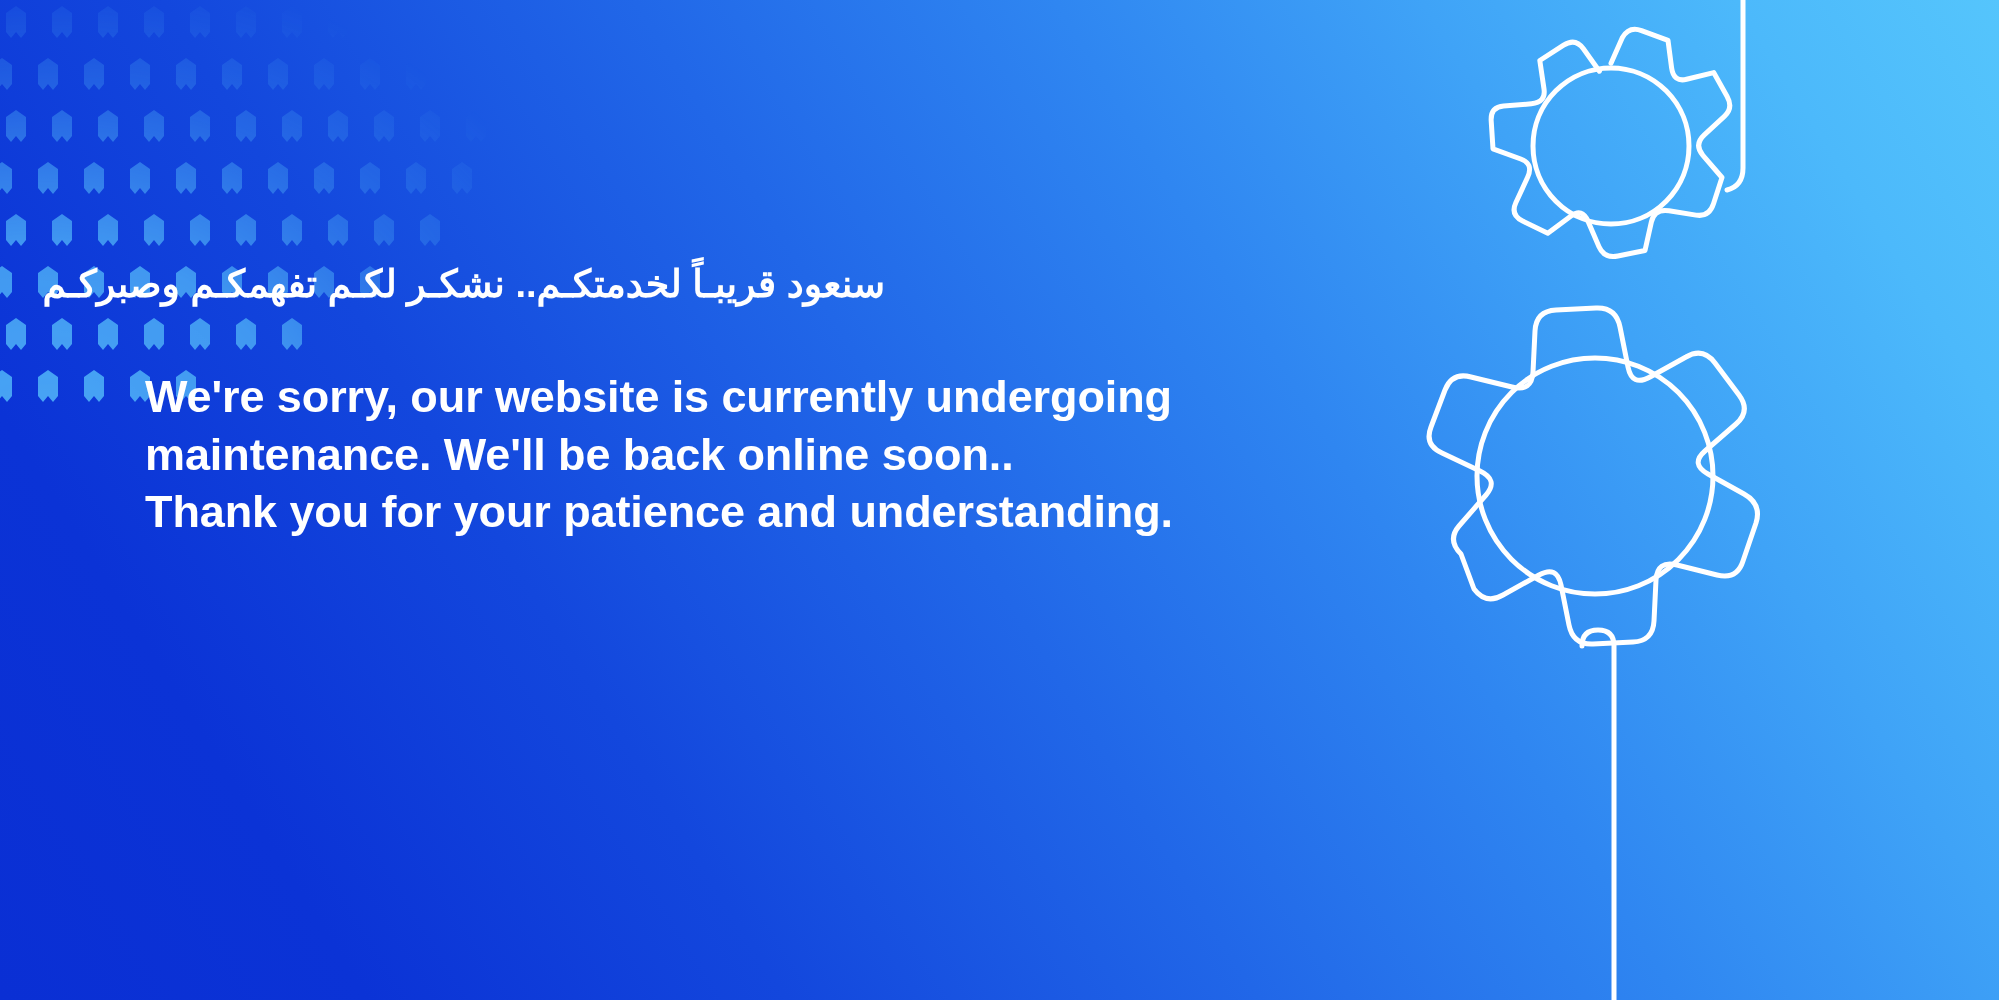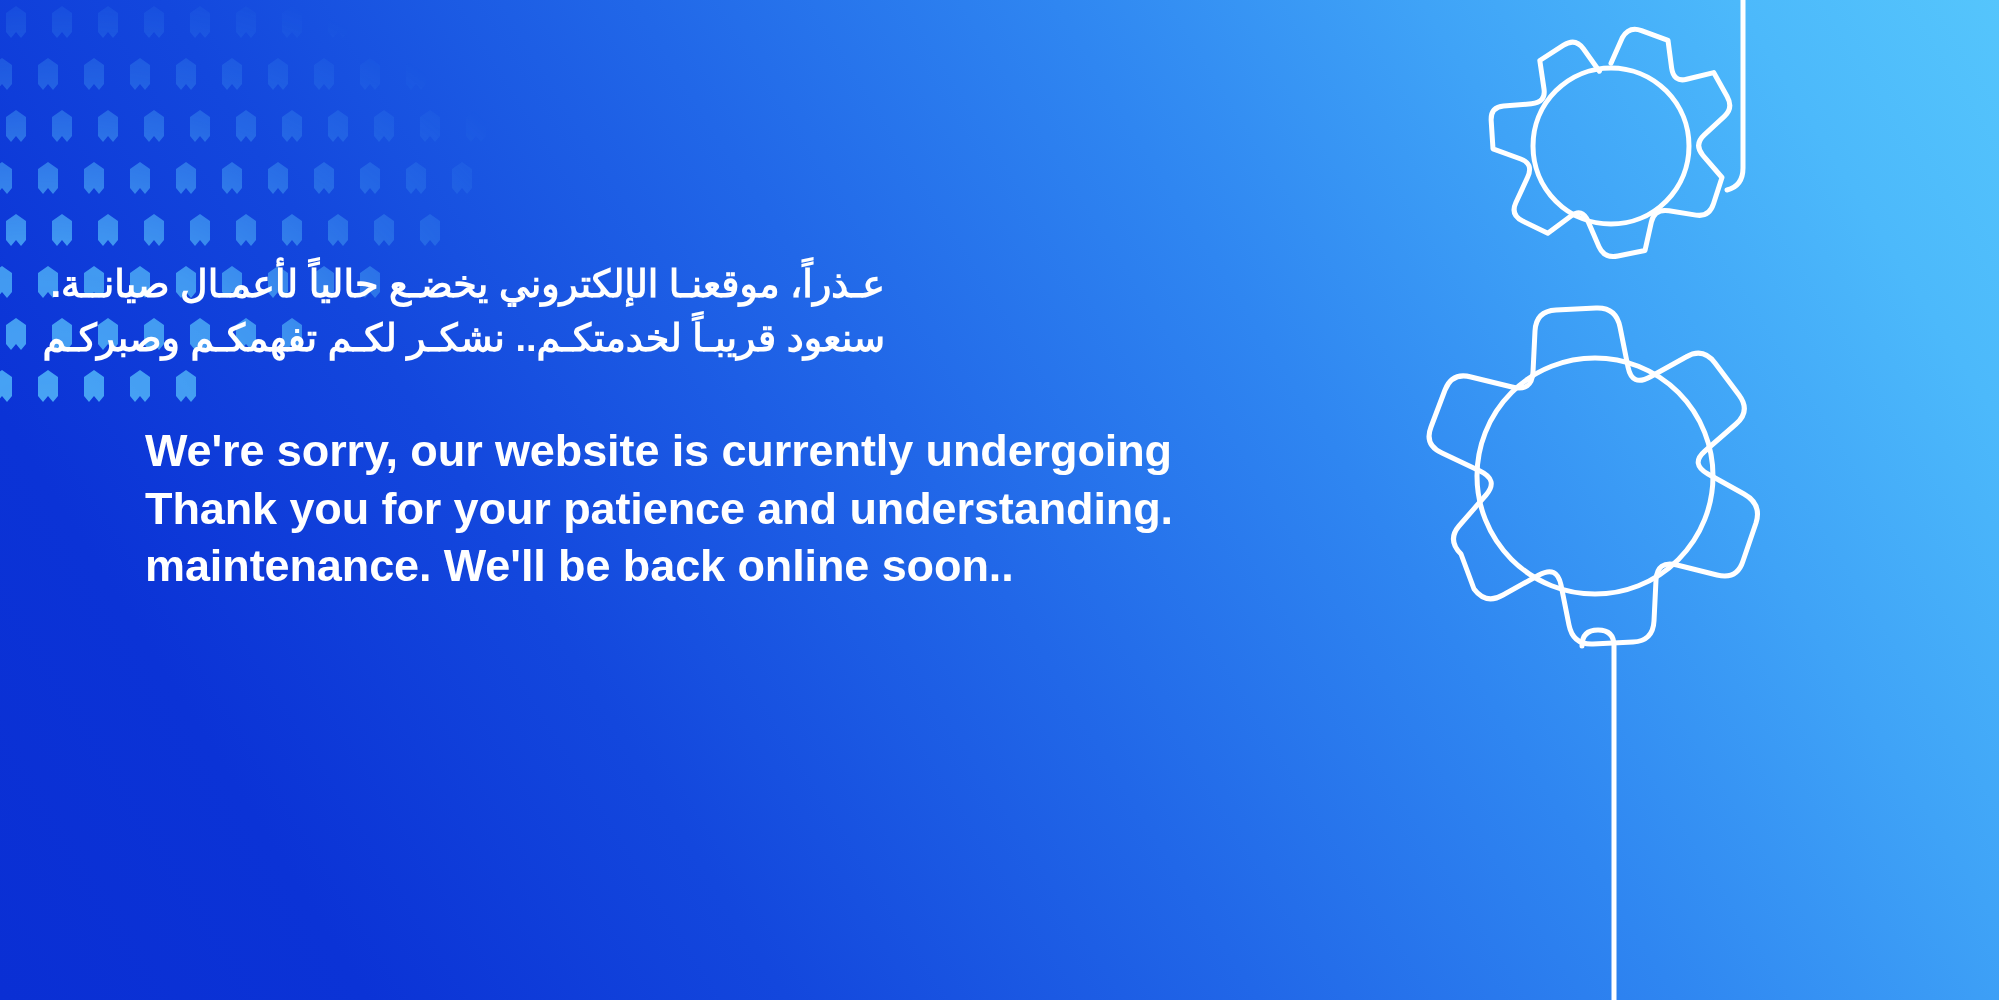--- a/index.html
+++ b/index.html
@@ -457,25 +457,24 @@
 
       <circle cx="416" cy="476" r="118"></circle>
     </g>
 
     <path d="M404,646 Q404,630 420,630 Q436,630 436,646 L436,1000" transform="translate(-1,0)"></path>
   </svg>
 
   <div class="copy">
 
     <div class="arabic-block" lang="ar">
-      <span class="arabic-line">عـذراً، موقعنـا الإلكتروني يخضـع حالياً لأعمـال صيانــة.</span>
       <span class="arabic-line">سنعود قريبـاً لخدمتكـم.. نشكـر لكـم تفهمكـم وصبركـم</span>
     </div>
 
     <div class="english-block" lang="en">
       <span class="english-line">We're sorry, our website is currently undergoing</span>
+      <span class="english-line">maintenance. We'll be back online soon..</span>
       <span class="english-line">Thank you for your patience and understanding.</span>
-      <span class="english-line">maintenance. We'll be back online soon..</span>
     </div>
 
   </div>
 
 </div>
 
 </body></html>

